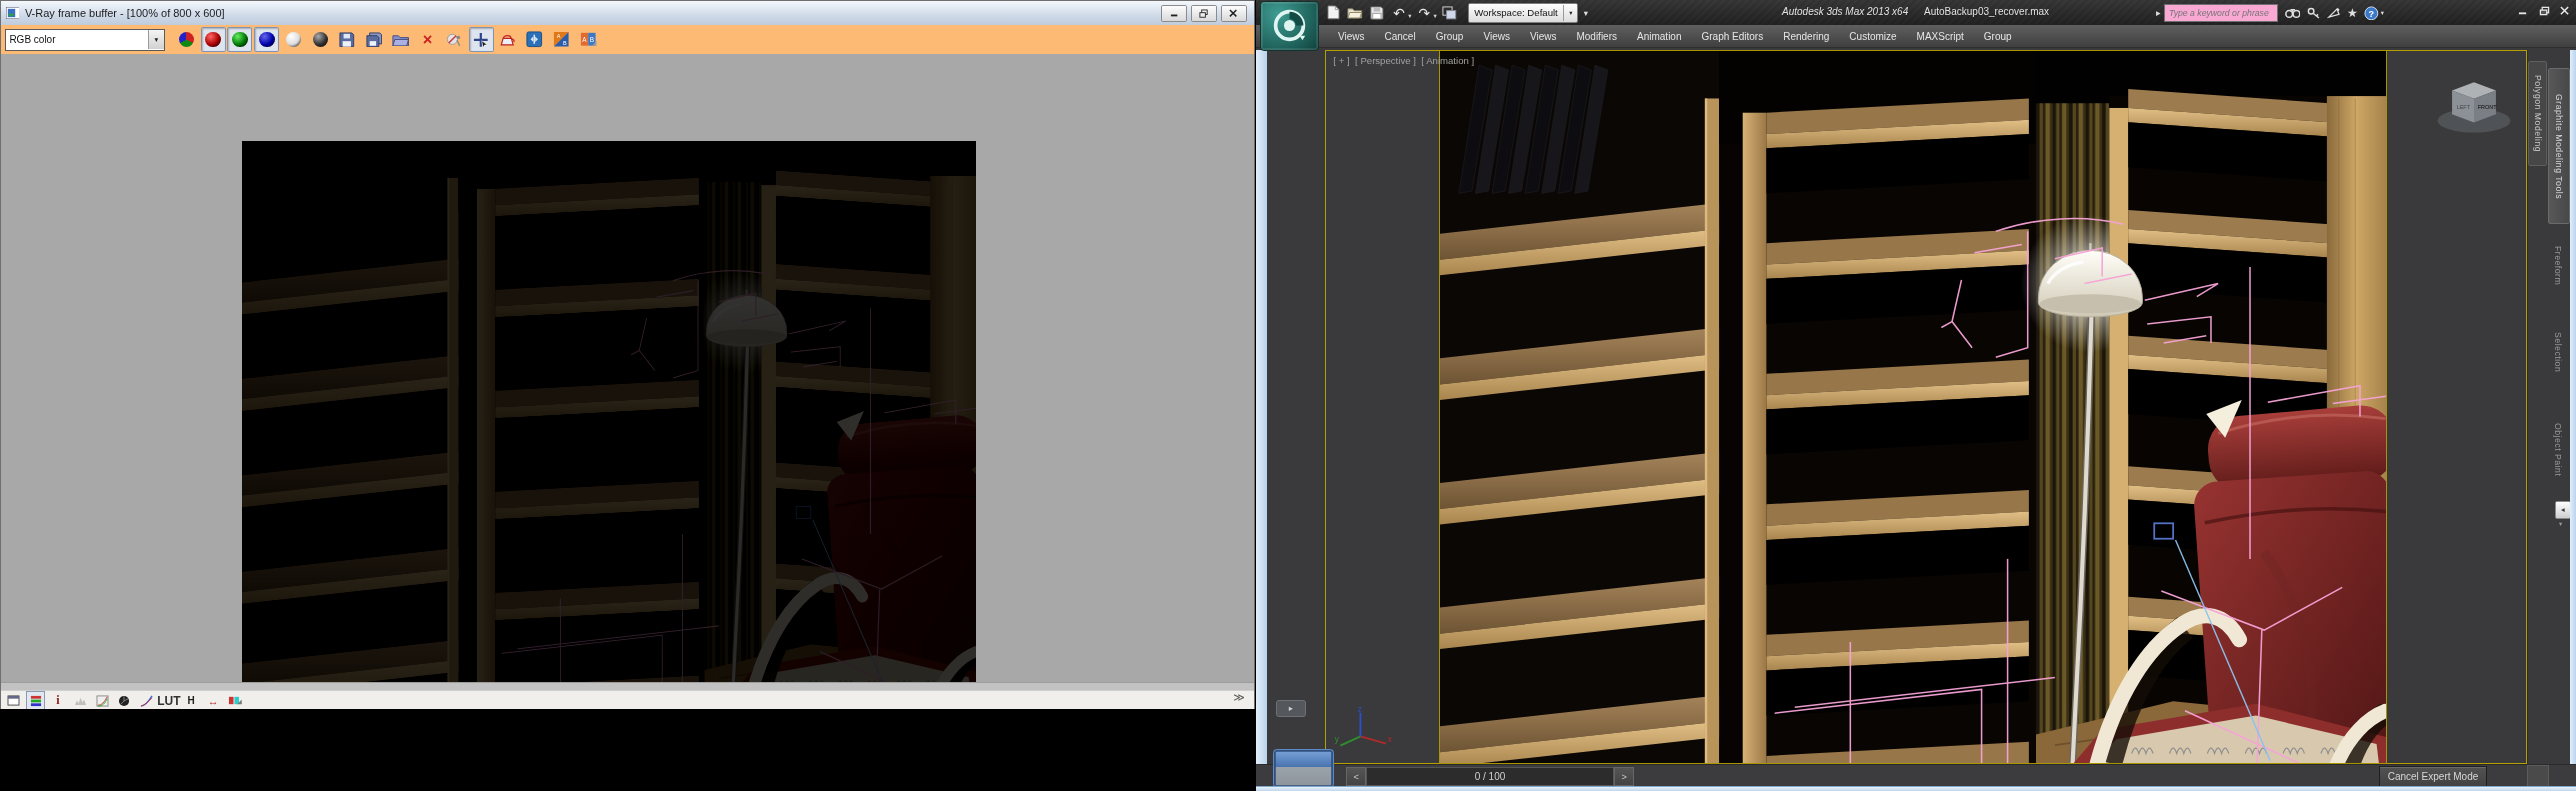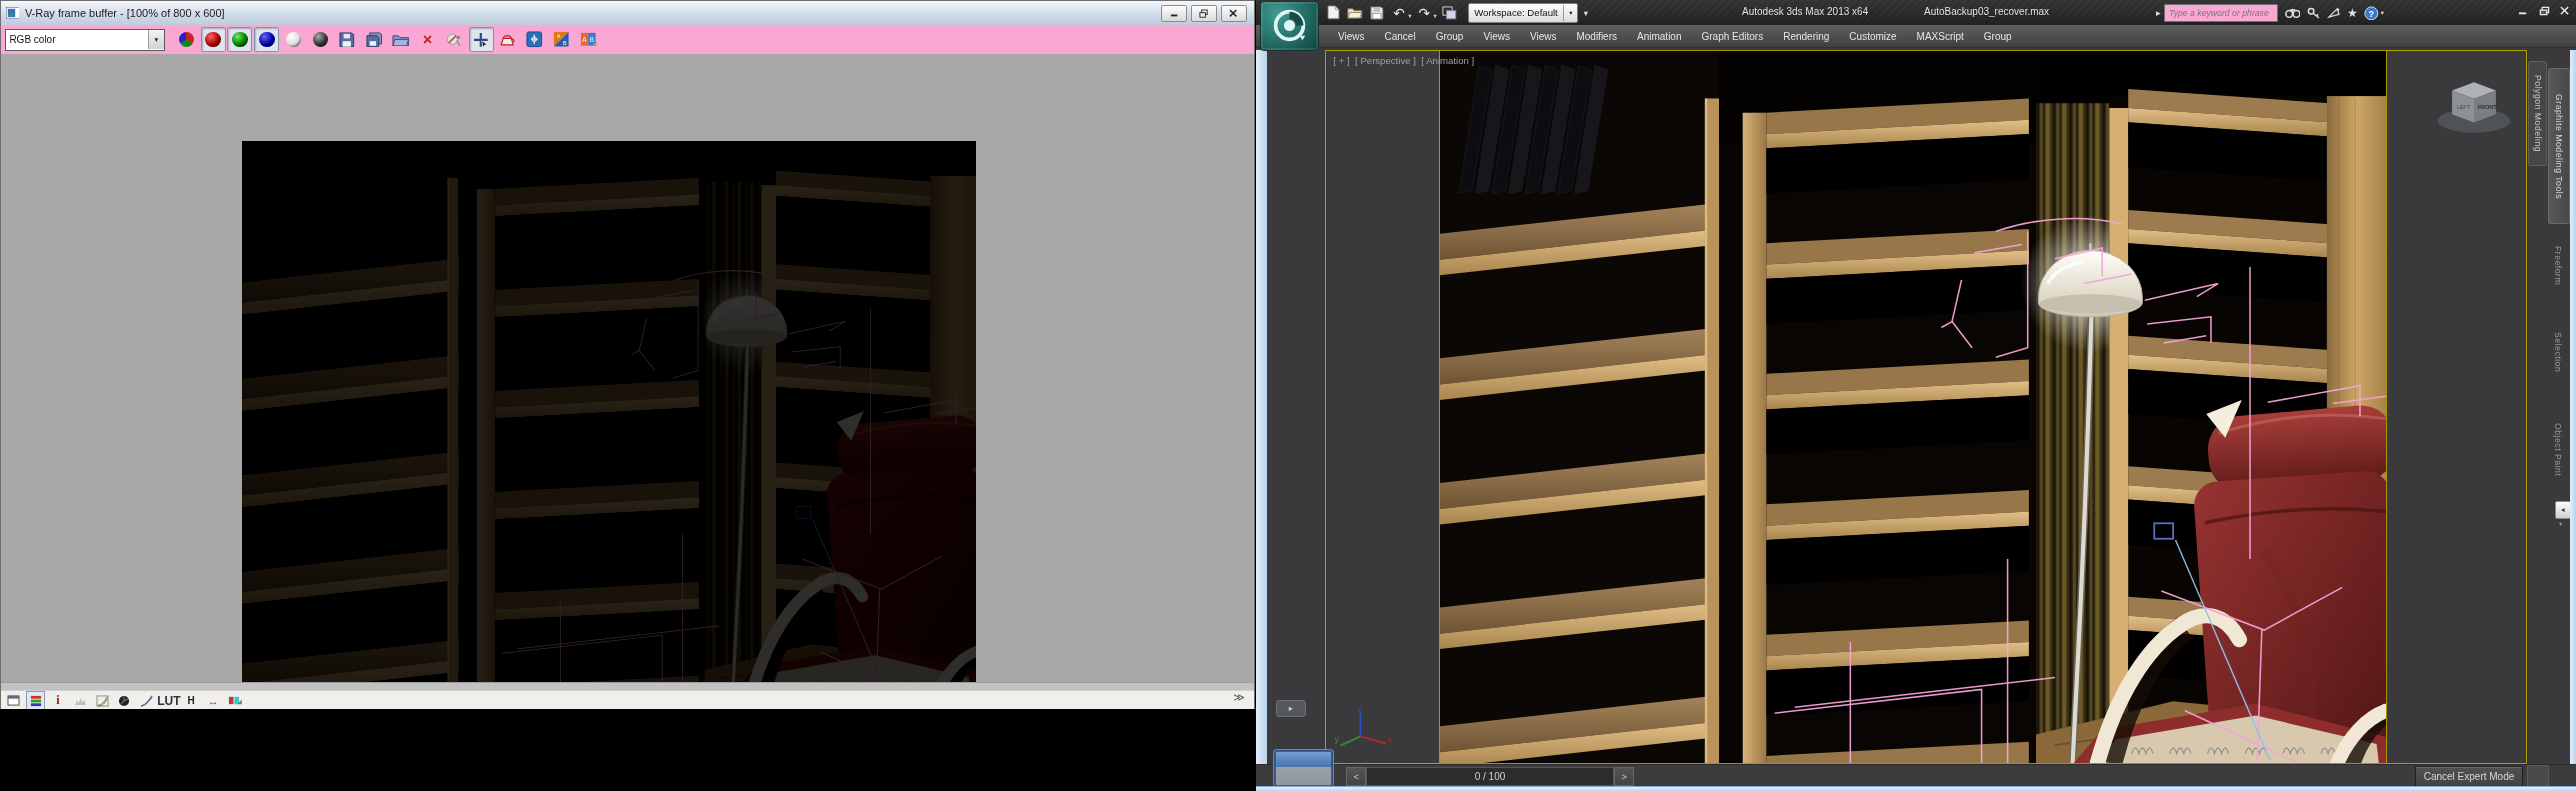--- a/index.html
+++ b/index.html
@@ -9,21 +9,21 @@
 
   
   #vfb{left:0;top:0;width:1255px;height:709px;background:#ece9e4;border:0.9px solid #6f6f6f;box-sizing:border-box;}
   #vfb-titlebar{left:0;top:0;width:100%;height:24px;background:linear-gradient(#f4f8fd,#cfdae8 60%,#bfccdc);
                 border-bottom:0.9px solid #98a4b2;display:flex;align-items:center;}
   #vfb-title{font-size:11px;color:#1c1c1c;margin-left:5.5px;}
   .winbtn{width:24px;height:15.6px;margin-left:3.7px;background:linear-gradient(#fdfdfd,#d9d9d9);border:0.9px solid #8b8b8b;border-radius:1.8px;
           display:flex;align-items:center;justify-content:center;}
   .winbtn svg{display:block}
   #vfb-winbtns{position:absolute;right:7.3px;top:3.7px;display:flex;}
-  #vfb-toolbar{left:0;top:24px;width:100%;height:29px;background:#f9a8d4;border-bottom:0.9px solid #b9b9b9;
+  #vfb-toolbar{left:0;top:24px;width:100%;height:29px;background:#fdba74;border-bottom:0.9px solid #b9b9b9;
                display:flex;align-items:center;}
   #vfb-combo{width:158px;height:20px;margin-left:3.7px;background:#fff;border:0.9px solid #5a5a5a;display:flex;align-items:center;position:relative;}
   #vfb-combo .val{font-size:10px;color:#111;margin-left:3.7px;flex:1;}
   #vfb-combo .arrow{width:14.7px;height:18.4px;background:linear-gradient(#f4f4f4,#d2d2d2);border-left:0.9px solid #9a9a9a;
                     font-size:7.3px;color:#222;display:flex;align-items:center;justify-content:center;}
   #vfb-icons{display:flex;margin-left:9.2px;}
   .vicon{width:23px;height:23px;margin-right:1.8px;display:flex;align-items:center;justify-content:center;border:0.9px solid transparent;border-radius:1.8px;}
   .vicon.pressed{background:#dfe5ef;border:0.9px solid #7f93b4;box-shadow:inset 0.9px 0.9px 1.8px rgba(0,0,0,.25);}
   .sph{width:15.6px;height:15.6px;border-radius:50%;display:block;}
   #vfb-teapot{position:absolute;right:7.3px;top:27px;}
@@ -50,21 +50,21 @@
       background:radial-gradient(circle at 30% 25%,#3f9c92,#1c5e57 70%,#123f3a);box-shadow:inset 0 0 0 1.8px rgba(255,255,255,.12);
       display:flex;align-items:center;justify-content:center;z-index:5;}
   #qat{left:66px;top:2.8px;display:flex;align-items:center;height:20px;}
   .qicon{width:22px;height:20px;display:flex;align-items:center;justify-content:center;color:#e8e8e8;font-size:13.8px;}
   .qcaret{font-size:6.4px;color:#d8d8d8;margin:5.5px 1.8px 0 -1.8px;}
   #workspace-combo{display:flex;align-items:center;margin-left:7.3px;height:18.4px;background:linear-gradient(#fefefe,#dcdcdc);
       border:0.9px solid #7d7d7d;border-radius:1.8px;}
   #workspace-combo .val{font-size:9.6px;color:#111;padding:0 5.5px;}
   #workspace-combo .arrow{width:13px;height:16.5px;border-left:0.9px solid #9a9a9a;font-size:6.4px;display:flex;align-items:center;justify-content:center;color:#222;}
   #workspace-caret{margin-left:5.5px;color:#e0e0e0;font-size:8.3px;}
-  #max-title-product{left:486px;top:6.4px;font-size:10px;color:#e2e2e2;text-shadow:0 0.9px 0.9px #222;}
+  #max-title-product{left:526px;top:6.4px;font-size:10px;color:#e2e2e2;text-shadow:0 0.9px 0.9px #222;font-style:italic;}
   #max-title-doc{left:668px;top:6.4px;font-size:10px;color:#e2e2e2;text-shadow:0 0.9px 0.9px #222;}
   #infocenter{left:900px;top:3.7px;display:flex;align-items:center;height:18.4px;}
   #ic-arrow{color:#ddd;font-size:9.2px;margin-right:3.7px;}
   #search-box{width:112px;height:16.5px;background:#f9a8d4;border:0.9px solid #6f6f6f;display:flex;align-items:center;}
   #search-box input{width:100%;border:none;outline:none;font-size:8.7px;font-style:italic;color:#555;background:transparent;
       font-family:"Liberation Sans",sans-serif;padding:0 3.7px;}
   .icicon{margin-left:6.4px;display:flex;align-items:center;justify-content:center;}
   #help-caret{color:#ddd;font-size:6.4px;margin-left:1.8px;}
   #max-winbtns{position:absolute;left:1256px;top:2.8px;display:flex;} 
   .mwb{width:19px;height:15.6px;display:flex;align-items:center;justify-content:center;margin-left:1.8px;}
@@ -95,21 +95,21 @@
   #ribbon-caret{left:1303px;top:520px;color:#9a9a9a;font-size:6.4px;}
 
   
   #statusbar{left:0;top:764px;width:1320px;height:22px;background:#3c3c3e;border-top:0.9px solid #2a2a2a;}
   #time-handle{left:16.5px;top:749px;width:59px;height:37px;border:1.8px solid #5d8ac6;border-radius:3.7px;
       background:linear-gradient(#7aa4da,#4a74b0 45%,#9aa2aa 46%,#8d949c);box-shadow:inset 0 0 0 1.8px #30507e;}
   .tbtn{position:absolute;top:767px;width:18.4px;height:17.4px;background:linear-gradient(#555,#434343);border:0.9px solid #666;
       color:#c8c8c8;font-size:9.2px;display:flex;align-items:center;justify-content:center;}
   #frame-field{left:110px;top:767px;width:246px;height:17.4px;background:#2c2c2c;border:0.9px solid #555;color:#cfcfcf;
       font-size:10px;display:flex;align-items:center;justify-content:center;}
-  #cancel-expert{left:1159px;top:766px;width:106px;height:19px;background:linear-gradient(#525252,#424242);
+  #cancel-expert{left:1123px;top:766px;width:106px;height:19px;background:linear-gradient(#525252,#424242);
       border:0.9px solid #1f1f1f;box-shadow:inset 0 0.9px 0 #6a6a6a;color:#d8d8d8;font-size:10px;
       display:flex;align-items:center;justify-content:center;}
   #spare-btn{left:1271px;top:765px;width:20px;height:20px;background:#4a4a4a;border:0.9px solid #5c5c5c;}
   #taskbar-strip{left:0;top:786px;width:1320px;height:5.5px;background:linear-gradient(#e8f2fb,#a9c8e4);border-top:0.9px solid #7fa8cc;}
 </style>
 </head>
 <body>
 
 <div id="screen">
 

